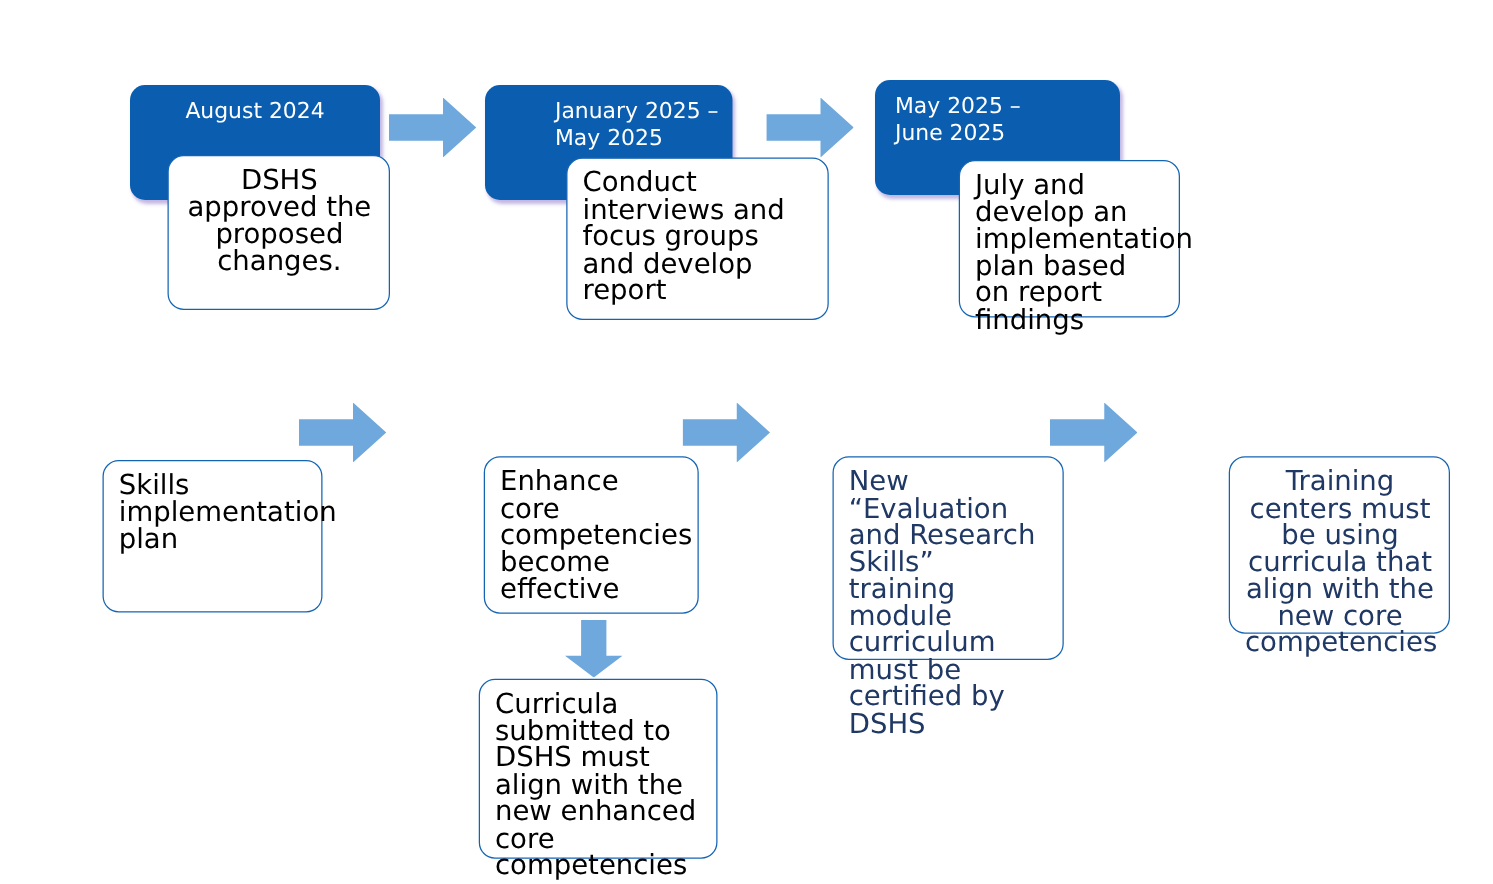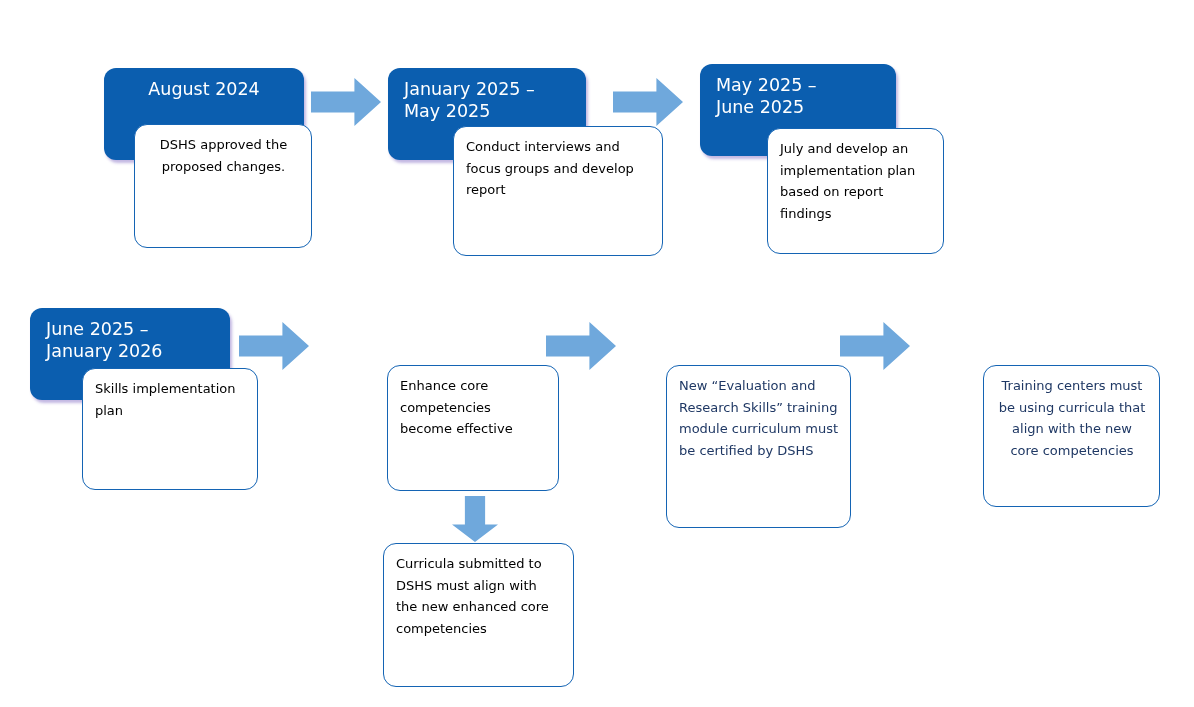--- a/index.html
+++ b/index.html
@@ -57,21 +57,21 @@
     background: #ffffff;
     border: 1.6px solid #1464B4;
     border-radius: 13px;
     box-sizing: border-box;
     z-index: 3;
     display: flex;
     align-items: flex-start;
     padding: 9px 11px 9px 12px;
   }
   .note-box .note-text {
-    font-size: 13px;
+    font-size: 22px;
     line-height: 21.5px;
     color: #000000;
     width: 100%;
   }
   .note-box.txt-center .note-text { text-align: center; }
   .note-box.txt-left   .note-text { text-align: left; }
   .note-box.navy .note-text { color: #1F3864; }
 
   
   .arrow-right {
@@ -94,42 +94,38 @@
 
   <div class="date-chip align-center" style="left:104px; top:68px; width:200px; height:92px;">
     <div class="date-text">August 2024</div>
   </div>
   <div class="note-box txt-center" style="left:134px; top:124px; width:178px; height:124px;">
     <div class="note-text">DSHS approved the proposed changes.</div>
   </div>
 
   <div class="arrow-right" style="left:311px; top:78px; width:70px; height:48px;"></div>
 
-  <div class="date-chip align-left" style="left:388px; top:68px; width:198px; height:92px;">
+  <div class="date-chip align-left" style="left:388px; top:68px; width:198px; height:92px;padding-left:40px;">
     <div class="date-text">January 2025 –
 May 2025</div>
   </div>
   <div class="note-box txt-left" style="left:453px; top:126px; width:210px; height:130px;">
     <div class="note-text">Conduct interviews and focus groups and develop report</div>
   </div>
 
   <div class="arrow-right" style="left:613px; top:78px; width:70px; height:48px;"></div>
 
   <div class="date-chip align-left" style="left:700px; top:64px; width:196px; height:92px;">
     <div class="date-text">May 2025 –
 June 2025</div>
   </div>
   <div class="note-box txt-left" style="left:767px; top:128px; width:177px; height:126px;">
     <div class="note-text">July and develop an implementation plan based on report findings</div>
   </div>
 
-  <div class="date-chip align-left" style="left:30px; top:308px; width:200px; height:92px;">
-    <div class="date-text">June 2025 –
-January 2026</div>
-  </div>
   <div class="note-box txt-left" style="left:82px; top:368px; width:176px; height:122px;">
     <div class="note-text">Skills implementation plan</div>
   </div>
 
   <div class="arrow-right" style="left:239px; top:322px; width:70px; height:48px;"></div>
 
   <div class="note-box txt-left" style="left:387px; top:365px; width:172px; height:126px;">
     <div class="note-text">Enhance core competencies become effective</div>
   </div>
 

